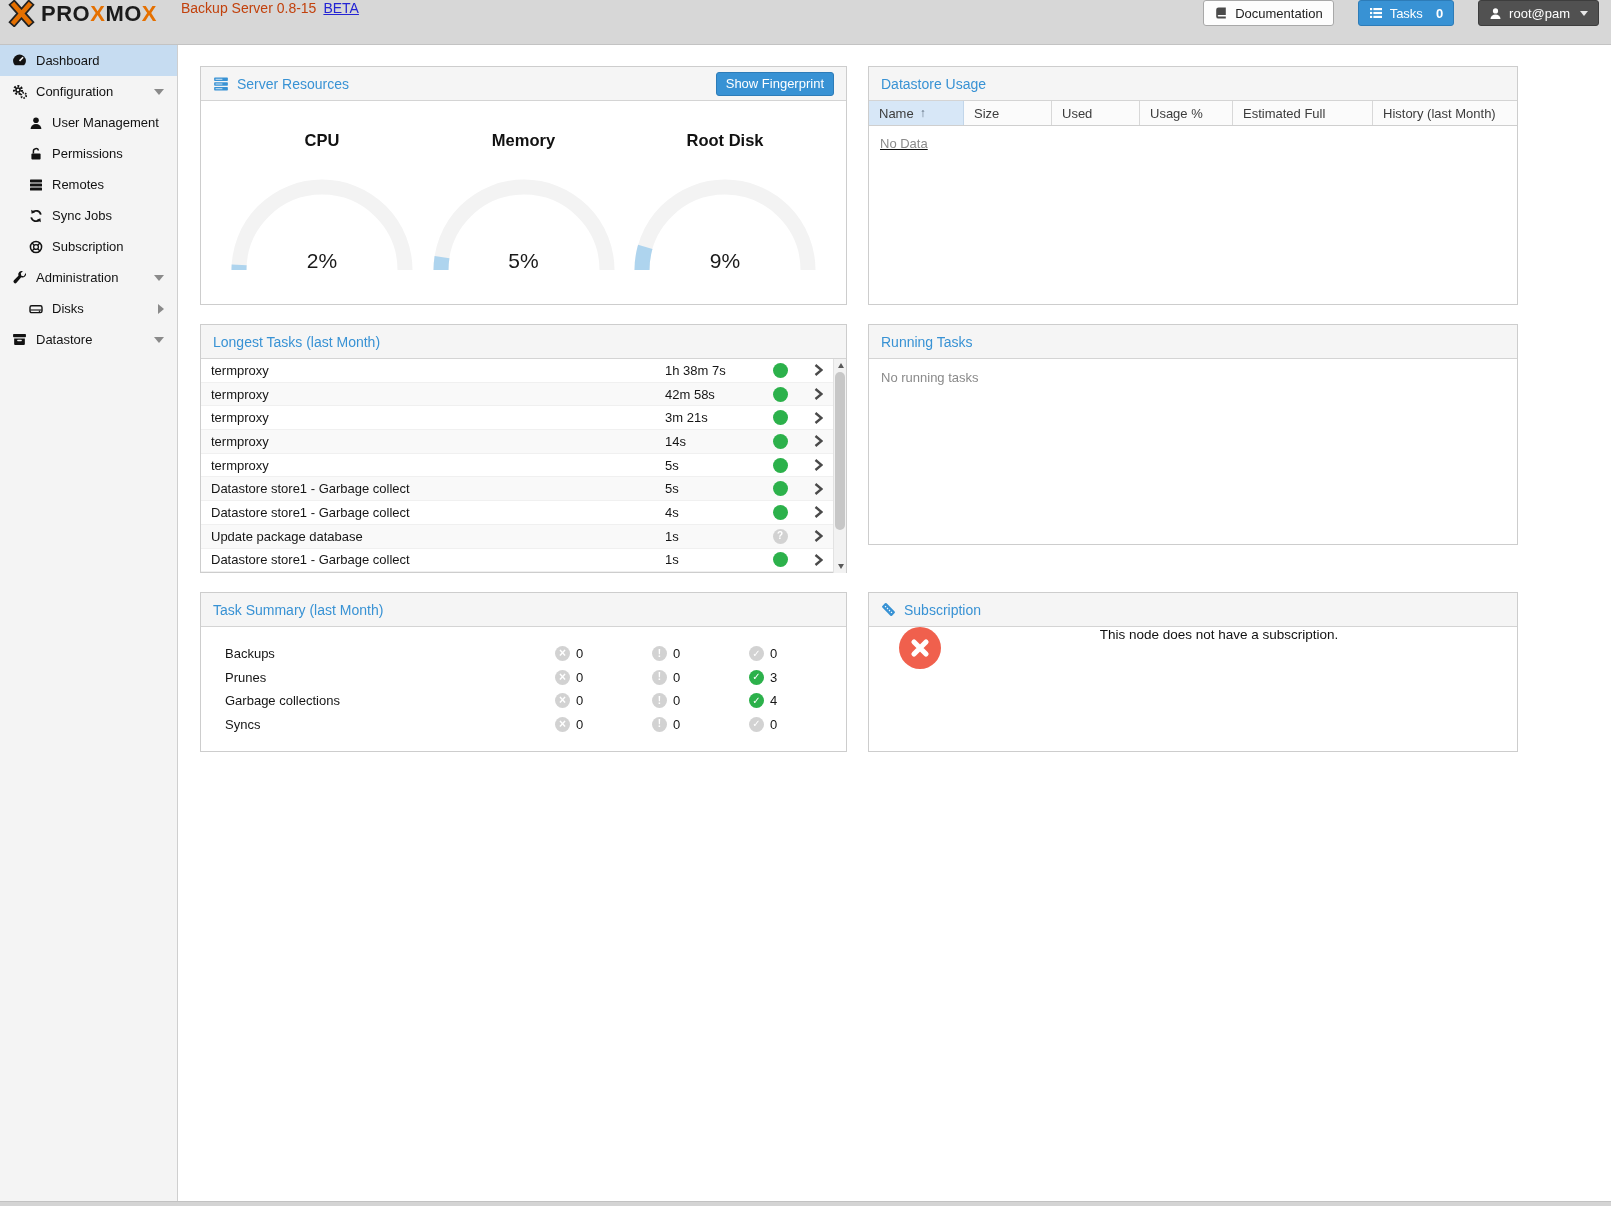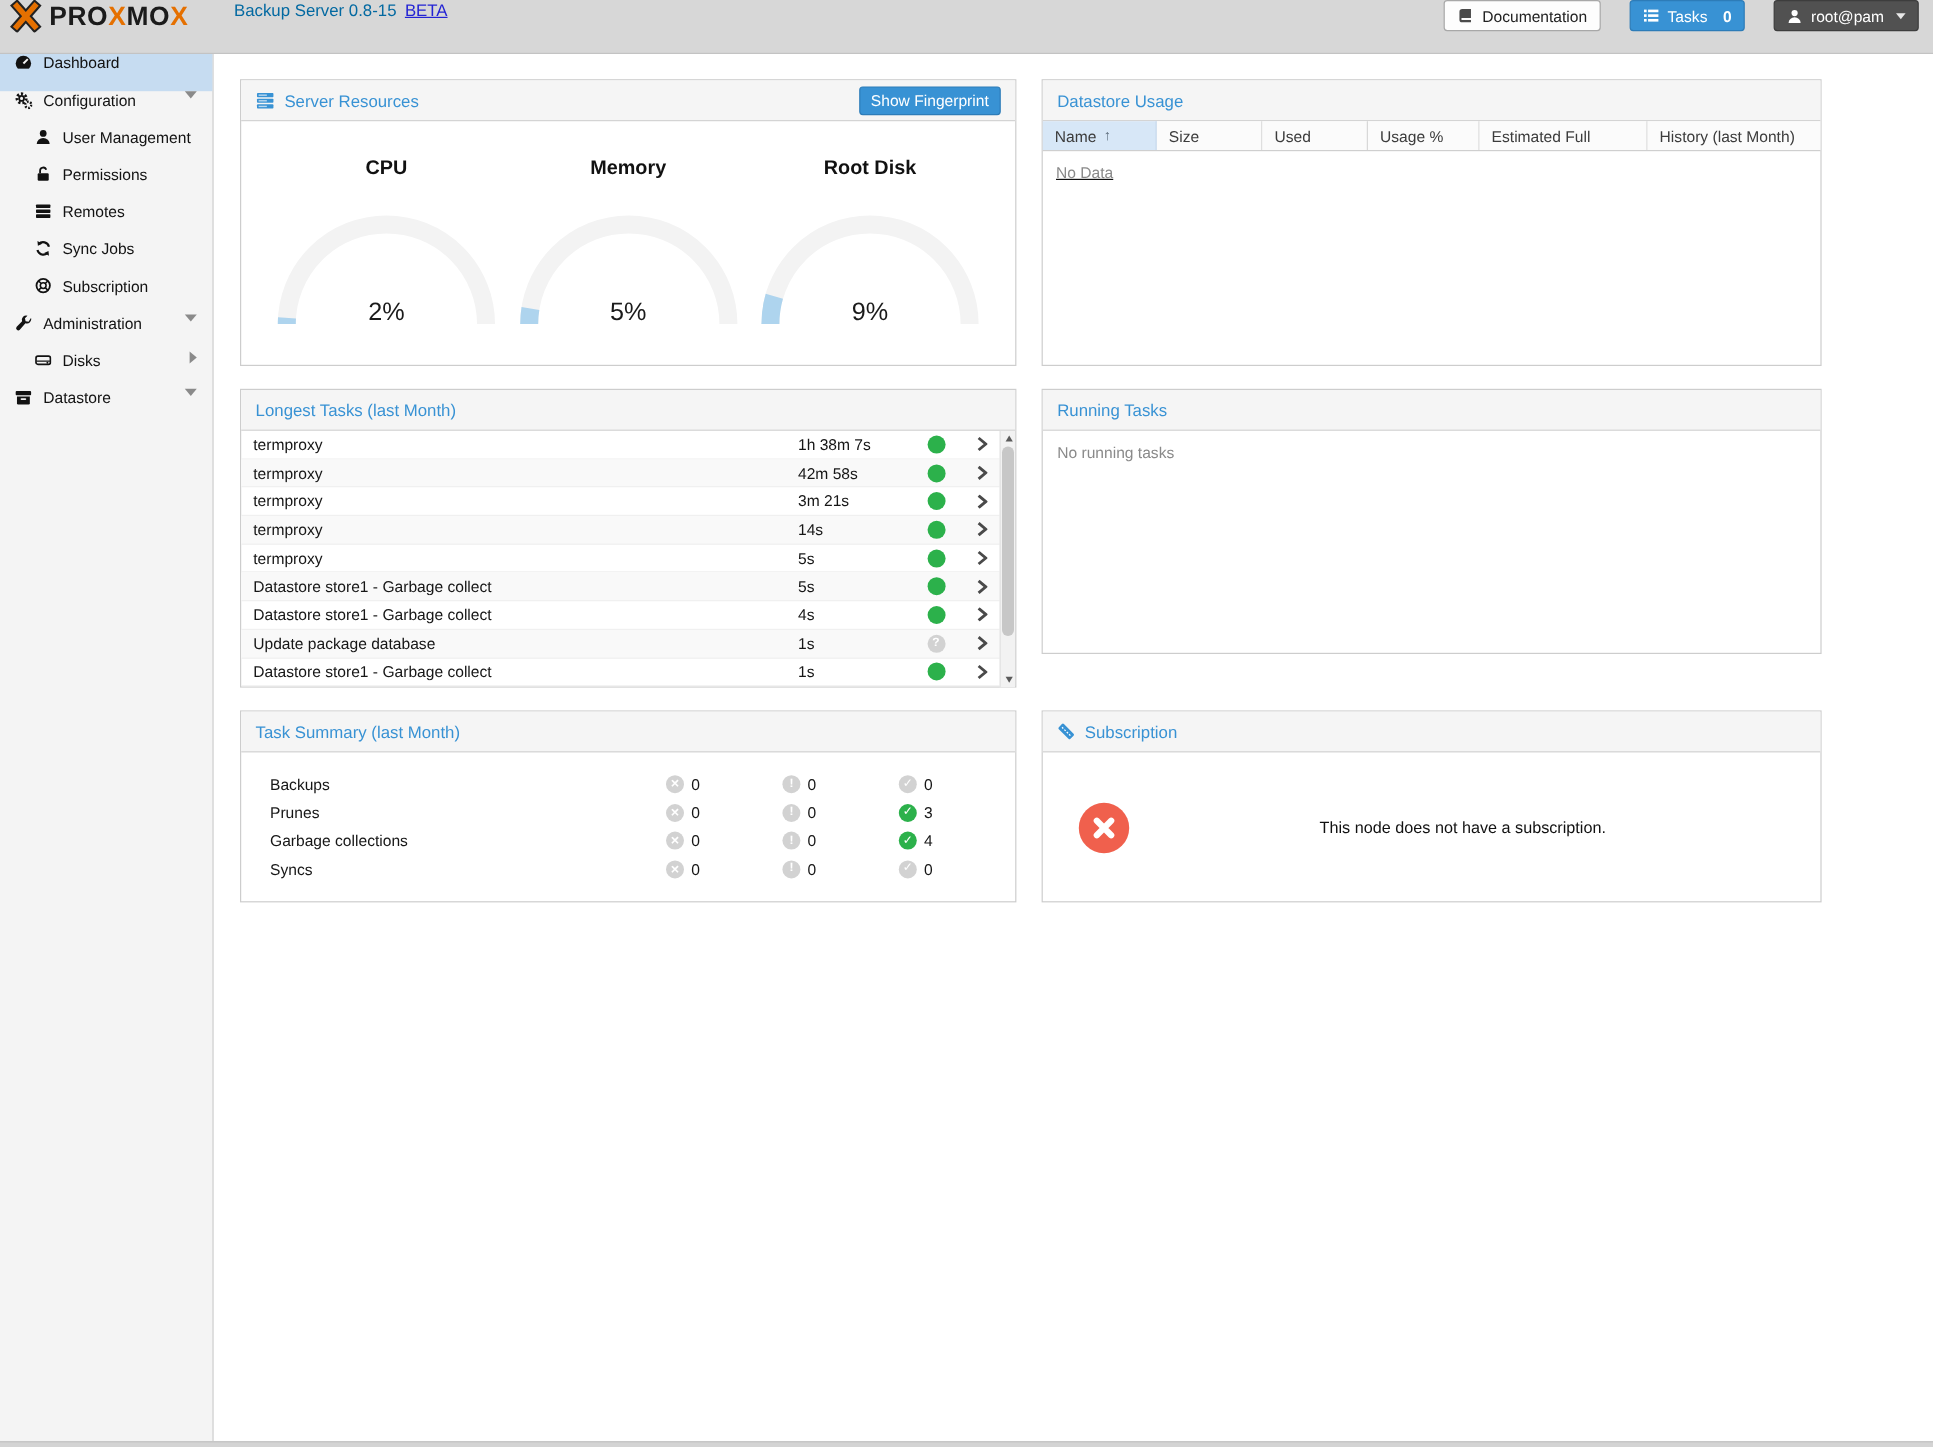--- a/index.html
+++ b/index.html
@@ -5,36 +5,36 @@
   * { margin:0; padding:0; box-sizing:border-box; }
   html,body { width:1611px; height:1206px; overflow:hidden;
     font-family:"Liberation Sans","DejaVu Sans",sans-serif; background:#fff; color:#111; }
 
   
   .topbar { position:absolute; top:0; left:0; right:0; height:45px; background:#d7d7d7;
     border-bottom:1px solid #c3c3c3; display:flex; align-items:flex-start; }
   .brand { display:flex; align-items:center; gap:6px; padding-left:8px; width:178px; flex:0 0 auto; }
   .brand-word { font-size:22px; font-weight:800; letter-spacing:.5px; color:#1b1b1b; white-space:nowrap; }
   .brand-word .ox { color:#E57000; }
-  .product { font-size:14px; color:#0369a1; margin-left:17px; white-space:nowrap; }
+  .product { font-size:14px; color:#c2410c; margin-left:3px; white-space:nowrap; }
   .beta { color:#2323d4; text-decoration:underline; font-size:14px; margin-left:7px; cursor:pointer; }
   .topbar-right { margin-left:auto; display:flex; align-items:center; gap:24px; padding-right:12px; }
   .tbtn { height:26px; border-radius:3px; display:flex; align-items:center; gap:7px;
     padding:0 10px; font-size:13px; cursor:pointer; }
   .tbtn.doc { background:#fdfdfd; border:1px solid #a8a8a8; color:#222; }
   .tbtn.tasks { background:#3892d4; border:1px solid #2d7cb8; color:#fff; }
   .tbtn.tasks .cnt { font-weight:bold; margin-left:6px; }
   .tbtn.user { background:#515151; border:1px solid #3d3d3d; color:#fff; }
   .caret-down-w { width:0; height:0; border-left:4px solid transparent; border-right:4px solid transparent;
     border-top:5px solid #e8e8e8; margin-left:3px; }
 
   
   .sidebar { position:absolute; top:45px; left:0; width:178px; bottom:5px; background:#f4f4f4;
     border-right:1px solid #cfcfcf; }
-  .side-item { position:relative; height:31px; display:flex; align-items:flex-start; font-size:13px;
+  .side-item { position:relative; height:31px; display:flex; align-items:center; font-size:13px;
     color:#121212; cursor:pointer; padding-left:12px; gap:9px; }
   .side-item.child { padding-left:29px; }
   .side-item.selected { background:#c6dcf1; }
   .side-item svg { flex:0 0 auto; }
   .caret { position:absolute; right:13px; width:0; height:0; }
   .caret.down { border-left:5px solid transparent; border-right:5px solid transparent; border-top:6px solid #8a8a8a; }
   .caret.right { border-top:5px solid transparent; border-bottom:5px solid transparent; border-left:6px solid #8a8a8a; }
 
   
   .main { position:absolute; top:45px; left:179px; right:0; bottom:5px; background:#fff; overflow:hidden; }
@@ -105,21 +105,21 @@
   .empty-txt { font-size:13px; color:#8a8a8a; padding:11px 12px; }
   .rt-body { height:213px; }
 
   
   .ts-body { height:125px; padding-top:15px; }
   .ts-row { display:flex; align-items:center; height:23.5px; font-size:13px; color:#161616; }
   .ts-row .tslabel { flex:1; padding-left:24px; }
   .ts-cell { width:97px; display:flex; align-items:center; gap:6px; }
 
   
-  .sub-body { height:125px; display:flex; align-items:center; }
+  .sub-body { height:125px; display:flex; align-items:flex-start; }
   .sub-x { width:42px; height:42px; border-radius:50%; background:#f0604d; margin-left:30px;
     flex:0 0 auto; display:flex; align-items:center; justify-content:center; }
   .sub-msg { flex:1; text-align:center; font-size:13.5px; color:#111; padding-right:20px; }
 
   .footer-strip { position:absolute; left:0; right:0; bottom:0; height:5px; background:#d4d4d4;
     border-top:1px solid #c2c2c2; }
 </style>
 </head>
 <body>
 

